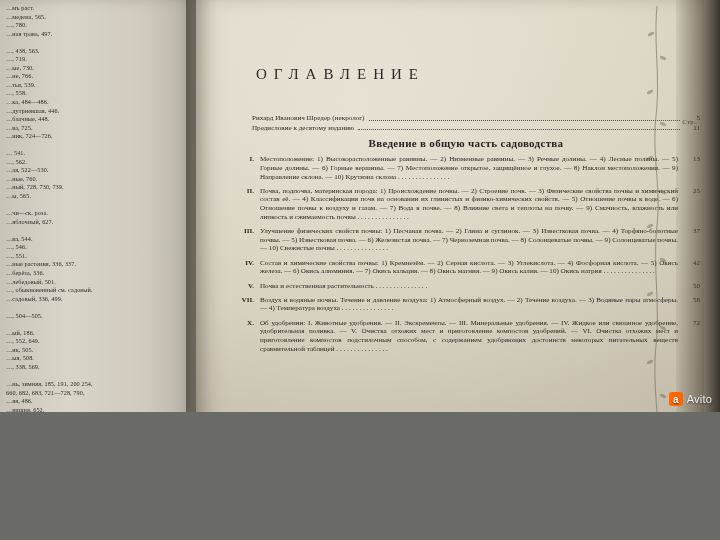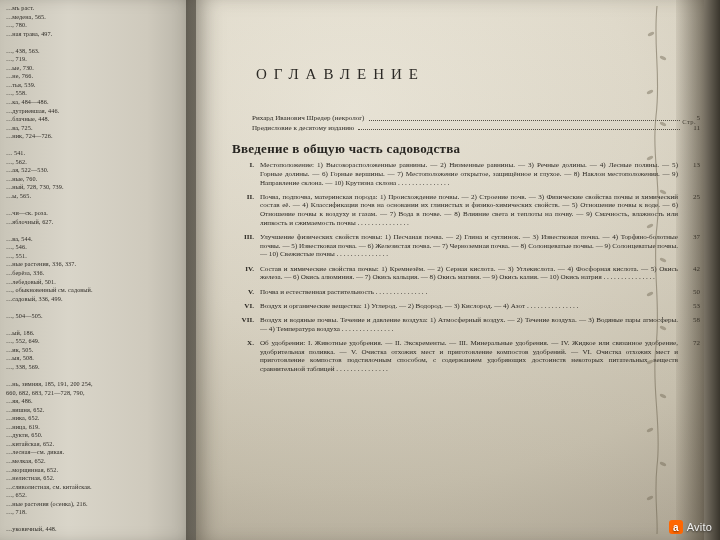--- a/index.html
+++ b/index.html
@@ -1,21 +1,21 @@
 <!DOCTYPE html>
 <html><head>
 <meta charset="utf-8">
 <style>
   html,body{margin:0;padding:0;}
   body{
     width:720px;height:540px;overflow:hidden;
     background:#6a6a66;
     font-family:"Liberation Serif", serif;
   }
-  #page{position:relative;width:720px;height:540px;overflow:hidden;}
+  #page{position:relative;width:720px;height:412px;overflow:hidden;}
 
   
   .backdrop{position:absolute;inset:0;background:linear-gradient(100deg,#5c5c58 0%,#6e6e68 40%,#4e4e4a 100%);}
 
   
   .left-page{
     position:absolute;left:0;top:0;width:196px;height:540px;
     background:linear-gradient(90deg,#c9c5b8 0%,#d9d5c9 35%,#cfcabd 75%,#b4b0a4 100%);
     box-shadow:inset -10px 0 18px -8px rgba(60,55,45,.55);
     overflow:hidden;
@@ -59,22 +59,22 @@
     font-size:7.1px;line-height:8.7px;color:#2b2823;
     font-family:"Liberation Serif", serif;
   }
 
   .front-line{display:flex;align-items:flex-end;gap:2px;margin-bottom:1px;}
   .front-line .txt{white-space:nowrap;padding-left:20px;}
   .front-line .dots{flex:1 1 auto;border-bottom:1px dotted #544f45;transform:translateY(-2px);margin:0 2px;}
   .front-line .pg{width:16px;text-align:right;}
 
   .section-head{
-    font-weight:bold;font-size:13px;letter-spacing:.3px;
-    margin:13px 0 7px 0;color:#262420;
+    text-align:center;font-weight:bold;font-size:11px;letter-spacing:.3px;
+    margin:7px 0 7px 0;color:#262420;
   }
 
   .entry{display:flex;margin-bottom:5.5px;}
   .entry .num{width:22px;text-align:right;padding-right:6px;flex:0 0 22px;font-weight:bold;font-size:7.1px;}
   .entry .body{flex:1 1 auto;position:relative;padding-right:22px;text-align:justify;}
   .entry .body b{font-weight:normal;}
   .entry .pg{position:absolute;right:0;top:0;width:18px;text-align:right;font-size:7px;}
 
   
   .edge{
@@ -213,24 +213,20 @@
             <div class="num">III.</div>
             <div class="body"><b>Улучшение физических свойств почвы:</b><span> 1) Песчаная почва. — 2) Глина и суглинок. — 3) Известковая почва. — 4) Торфяно-болотные почвы. — 5) Известковая почва. — 6) Железистая почва. — 7) Черноземная почва. — 8) Солонцеватые почвы. — 9) Солонцеватые почвы. — 10) Свежистые почвы</span><span> . . . . . . . . . . . . . . .</span><span class="pg">37</span></div>
           </div>
           <div class="entry">
             <div class="num">IV.</div>
             <div class="body"><b>Состав и химические свойства почвы:</b><span> 1) Кремнезём. — 2) Серная кислота. — 3) Углекислота. — 4) Фосфорная кислота. — 5) Окись железа. — 6) Окись алюминия. — 7) Окись кальция. — 8) Окись магния. — 9) Окись калия. — 10) Окись натрия</span><span> . . . . . . . . . . . . . . .</span><span class="pg">42</span></div>
           </div>
           <div class="entry">
             <div class="num">V.</div>
             <div class="body"><b>Почва и естественная растительность</b><span> . . . . . . . . . . . . . . .</span><span class="pg">50</span></div>
-          </div>
-          <div class="entry">
-            <div class="num">VI.</div>
-            <div class="body"><b>Воздух и органические вещества:</b><span> 1) Углерод. — 2) Водород. — 3) Кислород. — 4) Азот</span><span> . . . . . . . . . . . . . . .</span><span class="pg">53</span></div>
           </div>
           <div class="entry">
             <div class="num">VII.</div>
             <div class="body"><b>Воздух и водяные почвы. Течение и давление воздуха:</b><span> 1) Атмосферный воздух. — 2) Течение воздуха. — 3) Водяные пары атмосферы. — 4) Температура воздуха</span><span> . . . . . . . . . . . . . . .</span><span class="pg">58</span></div>
           </div>
           <div class="entry">
             <div class="num">X.</div>
             <div class="body"><b>Об удобрении:</b><span> I. Животные удобрения. — II. Экскременты. — III. Минеральные удобрения. — IV. Жидкое или связанное удобрение, удобрительная поливка. — V. Очистка отхожих мест и приготовление компостов удобрений. — VI. Очистка отхожих мест и приготовление компостов подстилочным способом, с содержанием удобряющих достоинств некоторых питательных веществ сравнительной таблицей</span><span> . . . . . . . . . . . . . . .</span><span class="pg">72</span></div>
           </div>
         </div>

